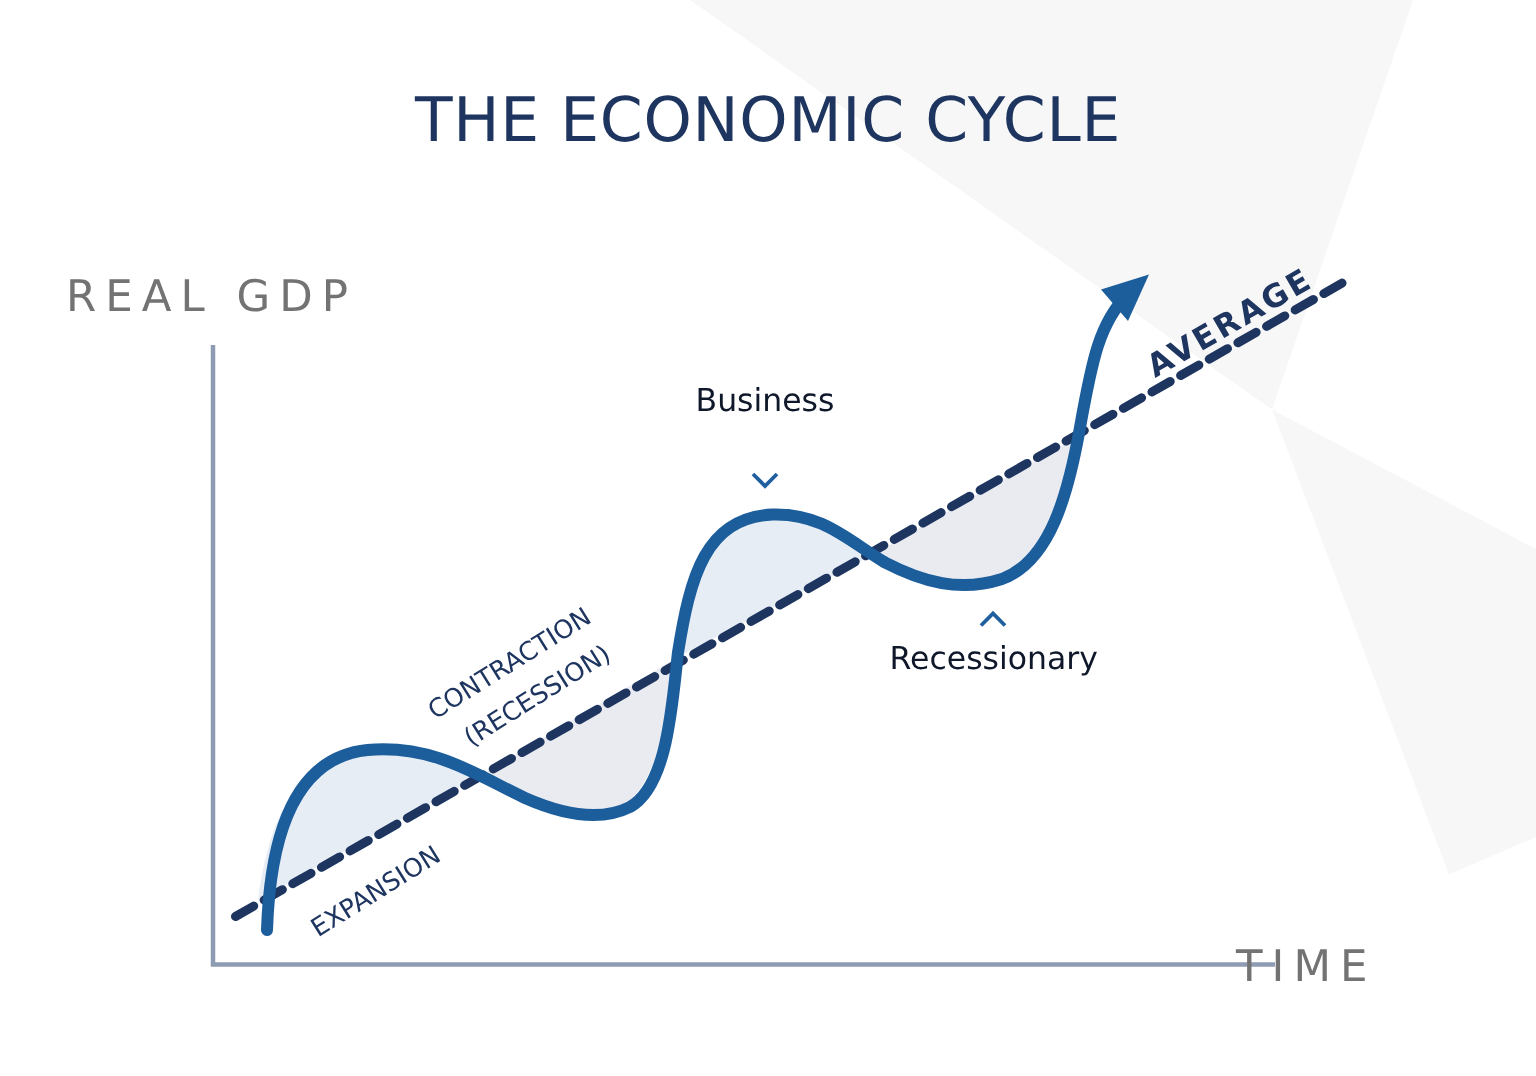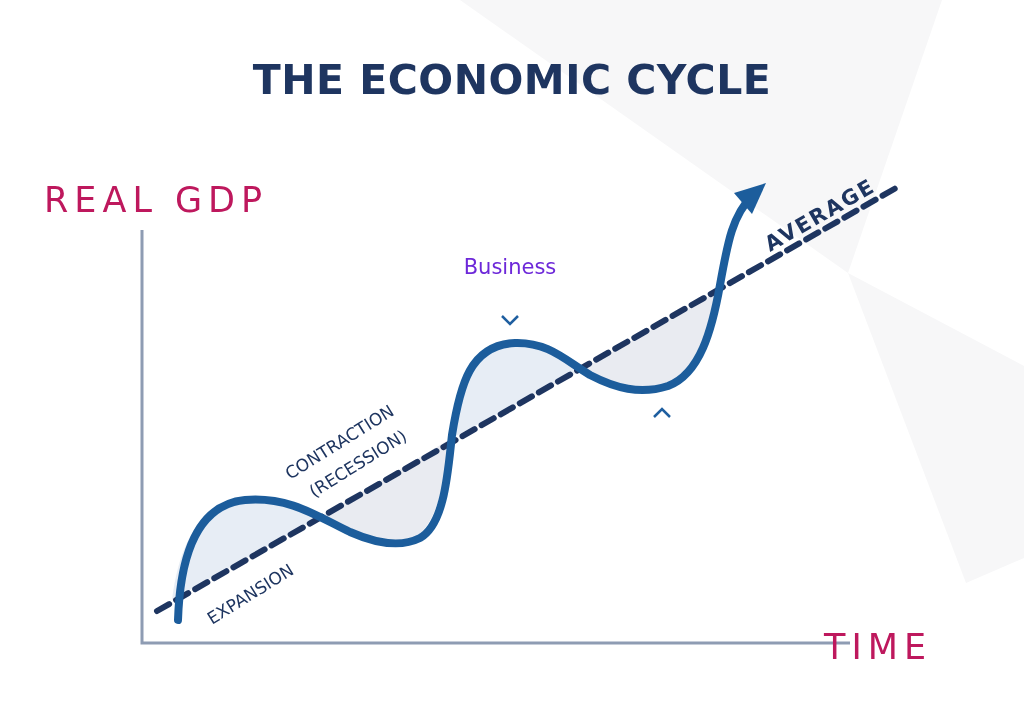--- a/index.html
+++ b/index.html
@@ -1,22 +1,22 @@
 <!DOCTYPE html>
 <html><head>
 <meta charset="utf-8">
 <style>
   html, body { margin: 0; padding: 0; }
   body { width: 1024px; height: 717px; position: relative; overflow: hidden; background: #ffffff; font-family: "DejaVu Sans", sans-serif; }
   .bg-svg { position: absolute; left: 0; top: 0; }
-  .title { position: absolute; left: 0; width: 1024px; top: 56px; text-align: center; font-family: "DejaVu Sans", sans-serif; font-weight: bold; font-size: 41px; color: #1e3560; letter-spacing: 0.5px; }
-  .axis-label { position: absolute; font-family: "DejaVu Sans", sans-serif; font-size: 35px; color: #be185d; letter-spacing: 6px; }
+  .title { position: absolute; left: 0; width: 1024px; top: 56px; text-align: center; font-family: "DejaVu Sans", sans-serif; font-weight: normal; font-size: 41px; color: #1e3560; letter-spacing: 0.5px; }
+  .axis-label { position: absolute; font-family: "DejaVu Sans", sans-serif; font-size: 29px; color: #737373; letter-spacing: 6px; }
   .y-label { left: 44px; top: 180px; }
   .x-label { left: 824px; top: 627px; }
-  .annot { position: absolute; font-family: "DejaVu Sans", sans-serif; font-size: 21px; color: #6d28d9; text-align: center; line-height: 27px; }
+  .annot { position: absolute; font-family: "DejaVu Sans", sans-serif; font-size: 21px; color: #0f172a; text-align: center; line-height: 27px; }
   .peak { left: 435px; width: 150px; top: 254px; }
   .trough { left: 575px; width: 175px; top: 426px; }
 </style>
 </head>
 <body>
 
 <svg class="bg-svg" width="1024" height="717" viewBox="0 0 1024 717">
 
   <polygon points="460,0 942,0 848,273" fill="#f7f7f8"></polygon>
   <polygon points="848,273 1024,366 1024,558 966,583" fill="#f7f7f8"></polygon>
@@ -46,13 +46,14 @@
 <div class="title">THE ECONOMIC CYCLE</div>
 
 <div class="axis-label y-label">REAL GDP</div>
 <div class="axis-label x-label">TIME</div>
 
 <div class="annot peak">
   <div>Business</div>
 </div>
 
 <div class="annot trough">
+  <div>Recessionary</div>
 </div>
 
 </body></html>

